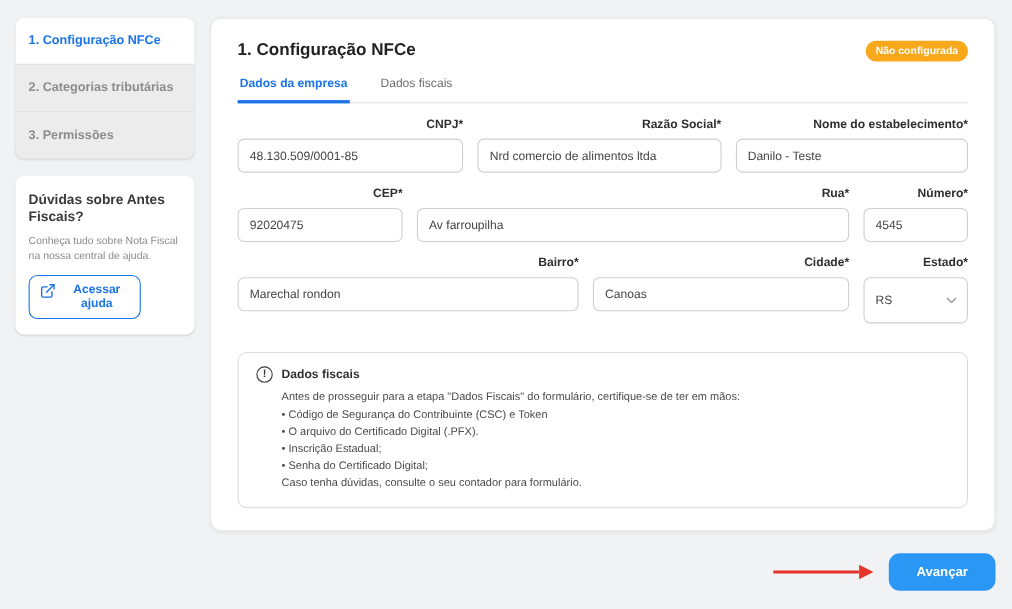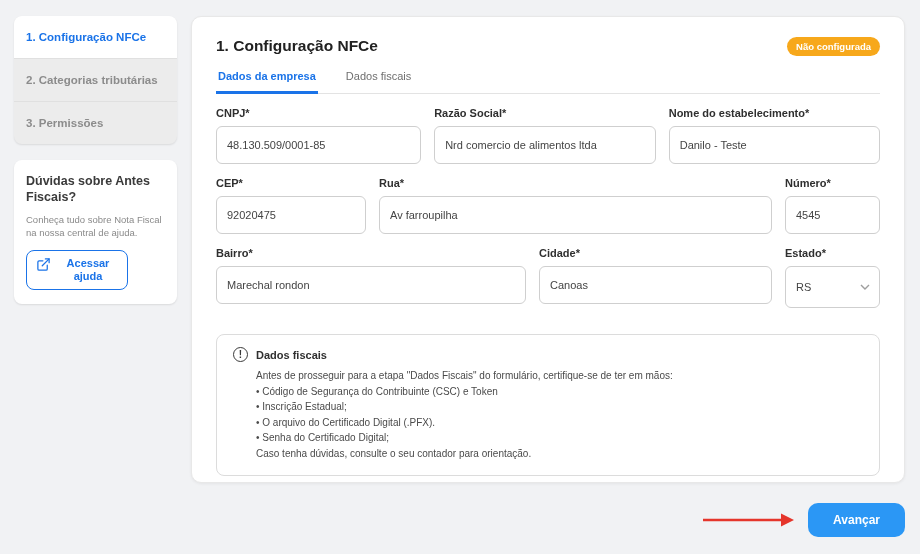--- a/index.html
+++ b/index.html
@@ -64,24 +64,24 @@
     border-bottom: 3px solid transparent; margin-bottom: -1px; cursor: pointer;
   }
   .tab.active { color: var(--accent, #1a73e8); font-weight: bold; border-bottom-color: var(--accent, #1a73e8); }
 
   .row { display: grid; gap: 13px; margin-top: 13px; }
   .row-1 { grid-template-columns: 1fr 1.08fr 1.03fr; }
   .row-2 { grid-template-columns: 150px 1fr 95px; }
   .row-3 { grid-template-columns: 310px 1fr 95px; }
   .field label {
     display: block; font-size: 11px; font-weight: bold;
-    color: #2f2f2f; margin-bottom: 7px;
+    color: #2f2f2f; margin-bottom: 7px; text-align: right;
   }
   .field input {
-    width: 100%; height: 38px;
+    width: 100%; height: 31px;
     border: 1px solid #cfcfcf; border-radius: 6px;
     padding: 0 10px; font-size: 11px; color: #444;
     font-family: inherit; background: #fff; outline: none;
   }
   .select {
     height: 42px; border: 1px solid #cfcfcf; border-radius: 6px;
     display: flex; align-items: center; justify-content: space-between;
     padding: 0 9px 0 10px; font-size: 11px; color: #444; cursor: pointer;
   }
 
@@ -209,24 +209,24 @@
     </div>
 
     <div class="info-box">
       <div class="info-head">
         <span class="info-icon">!</span>
         <span class="info-title">Dados fiscais</span>
       </div>
       <div class="info-body">
         <div>Antes de prosseguir para a etapa "Dados Fiscais" do formulário, certifique-se de ter em mãos:</div>
         <div>• Código de Segurança do Contribuinte (CSC) e Token</div>
+        <div>• O arquivo do Certificado Digital (.PFX).</div>
         <div>• Inscrição Estadual;</div>
-        <div>• O arquivo do Certificado Digital (.PFX).</div>
         <div>• Senha do Certificado Digital;</div>
-        <div>Caso tenha dúvidas, consulte o seu contador para orientação.</div>
+        <div>Caso tenha dúvidas, consulte o seu contador para formulário.</div>
       </div>
     </div>
   </main>
 </div>
 
 <div class="footer">
   <span style="display:flex;">
     <svg class="arrow-svg" width="95" height="20" viewBox="0 0 95 20">
       <line x1="2" y1="10" x2="80" y2="10" stroke="#e5352b" stroke-width="2.6"></line>
       <polygon points="80,3.5 93,10 80,16.5" fill="#e5352b"></polygon>

